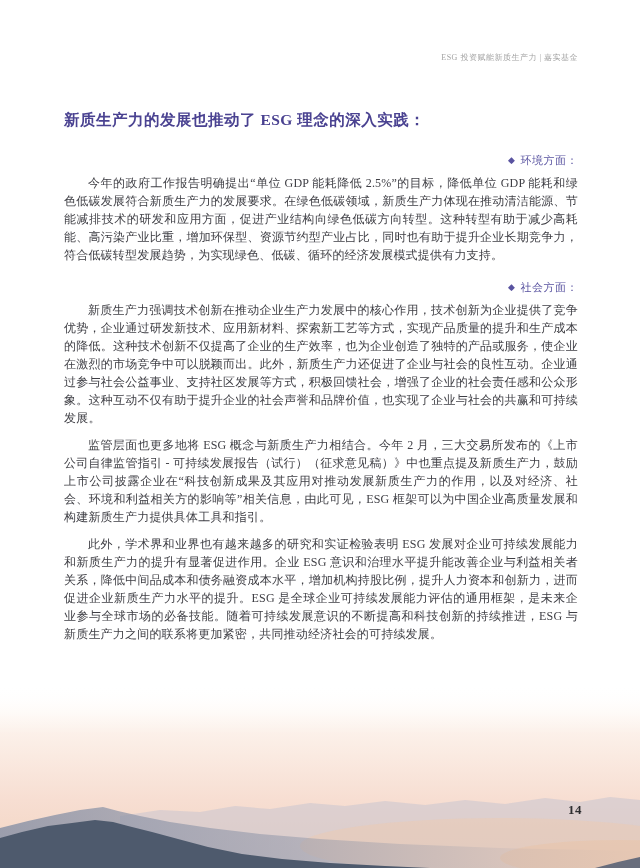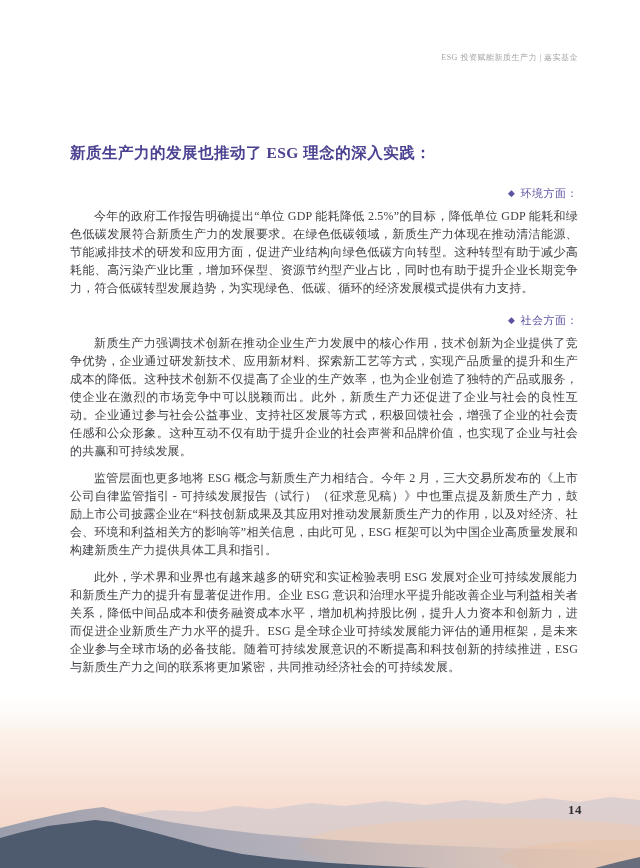--- a/index.html
+++ b/index.html
@@ -12,21 +12,21 @@
     overflow:hidden;
     font-family:Liberation Serif, serif;
     padding-left:8px;
   }
   .header {
     position:absolute; top:52px; right:62px;
     font-size:8px; letter-spacing:0.5px;
     color:#a3a3a3;
   }
   .content {
-    position:absolute; top:110px; left:70px; right:62px;margin-top:33px;
+    position:absolute; top:110px; left:64px; right:62px;
   }
   .doc-title {
     font-size:15.5px; font-weight:bold;
     color:#4a4291; letter-spacing:0.5px;
     margin-bottom:22px;
   }
   .sec-head {
     font-size:11px; color:#5953a0;
     margin:16px 0 6px 0;
     letter-spacing:0.5px;

